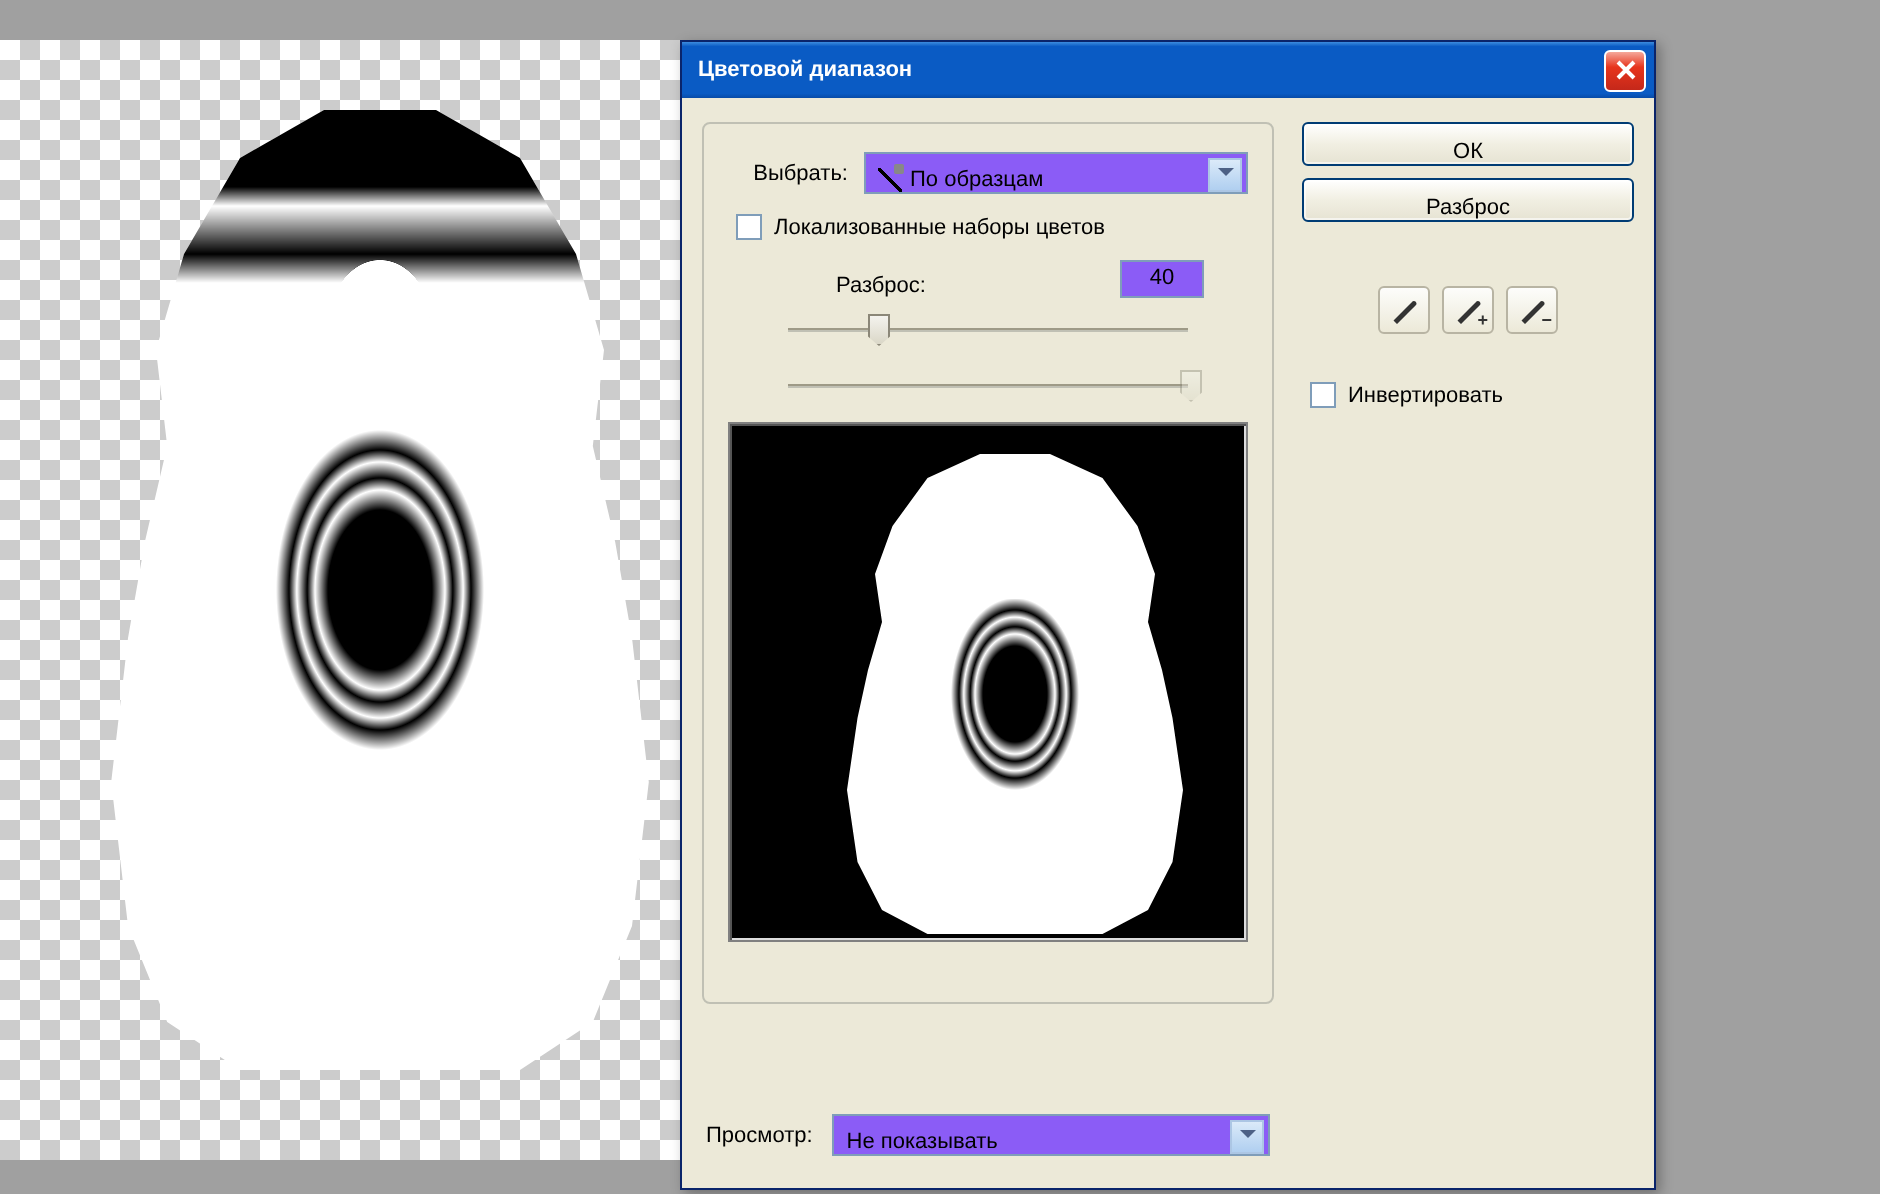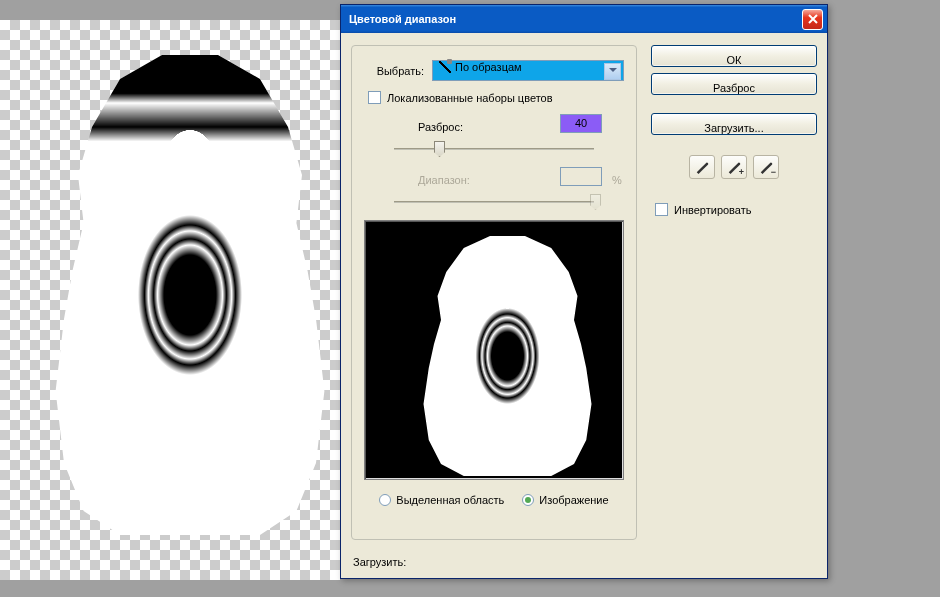--- a/index.html
+++ b/index.html
@@ -25,21 +25,21 @@
 .portrait-main::before {
   content: ''; position: absolute; inset: 0;
   background:
     radial-gradient(ellipse 40px 50px at 50% 22%, #fff 60%, transparent 62%),
     radial-gradient(ellipse 130px 200px at 50% 50%, #000 20%, transparent 25%, #000 28%, transparent 32%, #000 35%, transparent 40%),
     linear-gradient(180deg, #000 0%, #000 8%, transparent 10%, #000 15%, transparent 18%);
   filter: contrast(3);
 }
 
 .dialog {
-  position: absolute; left: 340px; top: 4px; width: 488px; height: 575px;
+  position: absolute; left: 340px; top: 20px; width: 488px; height: 575px;
   background: #ece9d8; border: 1px solid #0a246a;
   box-shadow: 2px 2px 6px rgba(0,0,0,0.3);
 }
 .titlebar {
   height: 28px;
   background: linear-gradient(180deg, #3c8cde 0%, #0a5bc4 8%, #0a5bc4 92%, #084ba8 100%);
   color: #fff; font-weight: bold; display: flex; align-items: center;
   padding: 0 4px 0 8px; font-size: 12px;
 }
 .titlebar .title { flex: 1; }
@@ -50,29 +50,29 @@
   color: #fff; display: flex; align-items: center; justify-content: center;
   font-weight: bold; font-size: 12px; cursor: pointer;
 }
 
 .dialog-body { display: flex; padding: 12px 10px; gap: 14px; height: calc(100% - 28px); }
 .left-col { flex: 1; display: flex; flex-direction: column; }
 .right-col { width: 168px; display: flex; flex-direction: column; gap: 6px; }
 
 .fieldset {
   border: 1px solid #c0c0b4; border-radius: 4px;
-  padding: 14px 12px 33px; margin-bottom: 12px;
+  padding: 14px 12px 16px; margin-bottom: 12px;
   position: relative;
 }
 
 .row { display: flex; align-items: center; gap: 8px; margin-bottom: 10px; }
 .lbl { text-align: right; }
 .select {
-  flex: 1; height: 21px; border: 1px solid #7f9db9; background: #0ea5e9;
-  display: flex; align-items: flex-start; padding: 0 18px 0 6px; position: relative;
+  flex: 1; height: 21px; border: 1px solid #7f9db9; background: #8b5cf6;
+  display: flex; align-items: flex-end; padding: 0 18px 0 6px; position: relative;
   cursor: pointer;
 }
 .select::after {
   content: ''; position: absolute; right: 2px; top: 2px; width: 15px; height: 15px;
   background: linear-gradient(180deg, #dbeaf9 0%, #b0cff0 100%);
   border: 1px solid #acc6e4;
 }
 .select .arrow { position: absolute; right: 6px; top: 7px; width: 0; height: 0;
   border-left: 4px solid transparent; border-right: 4px solid transparent;
   border-top: 4px solid #4d6185; z-index: 1; }
@@ -189,59 +189,46 @@
           <span class="lbl2">Разброс:</span>
           <div style="flex:1"></div>
           <div class="num-input">40</div>
           <span style="width:12px"></span>
         </div>
         <div class="slider-track">
           <div class="slider-line"></div>
           <div class="slider-thumb" style="left:20%"></div>
         </div>
 
-        <div class="sub-row disabled-txt">
-          <span class="lbl2">Диапазон:</span>
-          <div style="flex:1"></div>
-          <div class="num-input disabled"></div>
-          <span style="width:12px">%</span>
-        </div>
         <div class="slider-track">
           <div class="slider-line"></div>
           <div class="slider-thumb disabled" style="left:98%"></div>
         </div>
 
         <div class="preview-box">
           <div class="preview-portrait"></div>
         </div>
 
-        <div class="radio-row">
-          <div class="radio-opt">
-            <div class="radio"></div>
-            <span>Выделенная область</span>
-          </div>
-          <div class="radio-opt">
-            <div class="radio checked"></div>
-            <span>Изображение</span>
-          </div>
-        </div>
 
       </div>
 
       <div class="bottom-row">
-        <span>Загрузить:</span>
+        <span>Просмотр:</span>
+        <div class="select" style="flex:1">
+          <span>Не показывать</span>
+          <span class="arrow"></span>
+        </div>
       </div>
 
     </div>
 
     <div class="right-col">
       <div class="btn wide">ОК</div>
       <div class="btn wide">Разброс</div>
       <div style="height:6px"></div>
-      <div class="btn wide">Загрузить...</div>
 
       <div class="eyedropper-row">
         <div class="tool-btn">
           <svg class="eyedrop-svg" viewBox="0 0 16 16">
             <path d="M2 14 L8 8 L10 10 L4 16 Z M8 8 L11 5 L13 7 L10 10 Z M11 5 L13 3 A1.5 1.5 0 0 1 15 5 L13 7 Z" fill="#333"></path>
           </svg>
         </div>
         <div class="tool-btn">
           <svg class="eyedrop-svg" viewBox="0 0 16 16">
             <path d="M2 14 L8 8 L10 10 L4 16 Z M8 8 L11 5 L13 7 L10 10 Z M11 5 L13 3 A1.5 1.5 0 0 1 15 5 L13 7 Z" fill="#333"></path>

